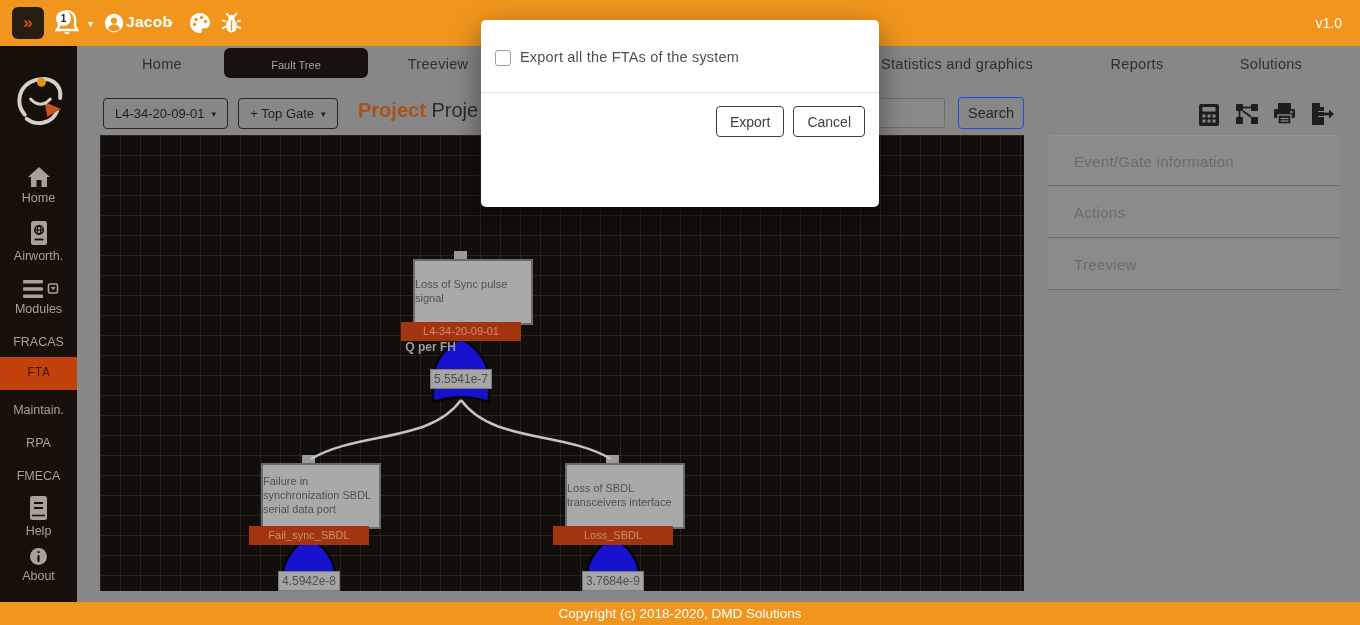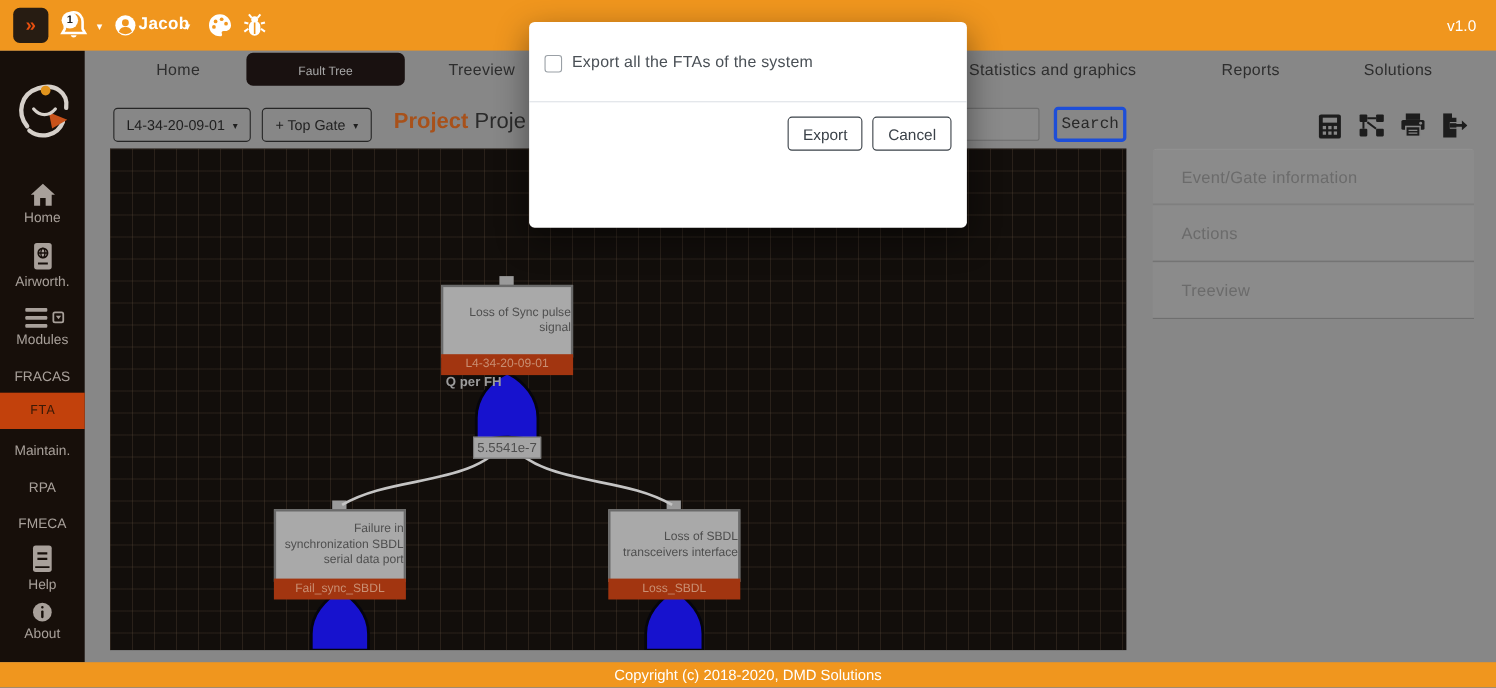--- a/index.html
+++ b/index.html
@@ -28,35 +28,35 @@
   .tab { position:absolute; top:56px; transform:translateX(-50%); color:#2e2e2e; font-size:14.5px; letter-spacing:.3px; cursor:pointer; white-space:nowrap; }
   .tab-active { position:absolute; left:224px; top:48px; width:144px; height:30px; background:#191110; border-radius:6px; color:#a8a8a8; font-size:11px; text-align:center; line-height:34px; cursor:pointer; }
 
   
   .tool-btn { position:absolute; top:98px; height:31px; background:transparent; border:1px solid #262626; border-radius:4px; color:#1f1f1f; font-size:13px; display:flex; align-items:center; justify-content:center; gap:7px; cursor:pointer; font-family:"Liberation Sans",sans-serif; }
   .tool-caret { font-size:9px; color:#1f1f1f; }
   .project-heading { position:absolute; left:358px; top:99px; font-size:20px; white-space:nowrap; }
   .project-label { color:#a8511a; font-weight:800; }
   .project-name { color:#2a2a2a; font-weight:500; }
   .search-input { position:absolute; left:828px; top:98px; width:117px; height:30px; background:#8a8a8a; border:1px solid #6e6e6e; border-radius:2px; padding:0 8px; font-size:13px; color:#222; }
-  .search-btn { position:absolute; left:958px; top:97px; width:66px; height:32px; background:transparent; border:3px solid #1d4ed8; border-radius:4px; color:#282828; font-size:14.5px; cursor:pointer; font-family:Liberation Mono, monospace; }
+  .search-btn { position:absolute; left:958px; top:97px; width:66px; height:32px; background:transparent; border:1px solid #1d4ed8; border-radius:4px; color:#282828; font-size:14.5px; cursor:pointer; font-family:Liberation Sans, sans-serif; }
   .tb-tool-icon { position:absolute; top:103px; color:#1d1d1d; cursor:pointer; }
 
   
   .diagram { position:absolute; left:100px; top:135px; width:924px; height:456px; overflow:hidden; z-index:2;
     background-color:#120e0b;
     background-image:linear-gradient(to right, rgba(96,78,62,.30) 1px, transparent 1px),
                      linear-gradient(to bottom, rgba(96,78,62,.30) 1px, transparent 1px);
     background-size:20px 20px; }
   .maximize-banner { position:absolute; left:3px; top:3px; width:196px; height:26px; background:#7d5c16; border-radius:4px; color:#3a2d0b; font-size:13px; line-height:26px; padding-left:12px; }
   .ft-svg { position:absolute; left:0; top:0; }
-  .node-box { position:absolute; width:120px; height:66px; background:#a9a9a9; border:2px solid #6a6a6a; color:#4f4f4f; font-size:11px; line-height:1.25; display:flex; align-items:center; justify-content:center; text-align:right; overflow:hidden; cursor:pointer; }
+  .node-box { position:absolute; width:120px; height:66px; background:#a9a9a9; border:2px solid #6a6a6a; color:#4f4f4f; font-size:11px; line-height:1.25; display:flex; align-items:center; justify-content:center; text-align:left; overflow:hidden; cursor:pointer;margin-left:12px; }
   .node-bar { position:absolute; width:120px; height:19px; background:#A23510; color:#c98f73; font-size:11px; text-align:center; line-height:19px; overflow:hidden; cursor:pointer; }
   .rate-label { position:absolute; left:256px; top:205px; width:100px; text-align:right; color:#9c9c9c; font-size:12px; font-weight:bold; }
-  .value-label { position:absolute; width:62px; height:20px; background:#a5a5a5; border:1px solid #7c7c7c; color:#4e4e4e; font-size:12px; text-align:center; line-height:18px;margin-top:28px; }
+  .value-label { position:absolute; width:62px; height:20px; background:#a5a5a5; border:1px solid #7c7c7c; color:#4e4e4e; font-size:12px; text-align:center; line-height:18px; }
 
   
   .rp-row { position:absolute; left:1048px; width:292px; height:51px; background:#8b8b8b; border-bottom:1px solid #6f6f6f; color:#6b6b6b; font-size:15px; line-height:51px; padding-left:26px; cursor:pointer; letter-spacing:.3px; }
 
   
   .footer { position:absolute; left:0; top:602px; width:1360px; height:23px; background:#F0961E; color:#fff; font-size:13.5px; text-align:center; line-height:23px; z-index:40; }
 
   
   .modal { position:absolute; left:481px; top:20px; width:398px; height:187px; background:#fff; border-radius:5px; box-shadow:0 10px 30px rgba(0,0,0,.45); z-index:100; }
   .modal-header { height:53px; border-bottom:1px solid #dee2e6; padding:15px 15px; }

